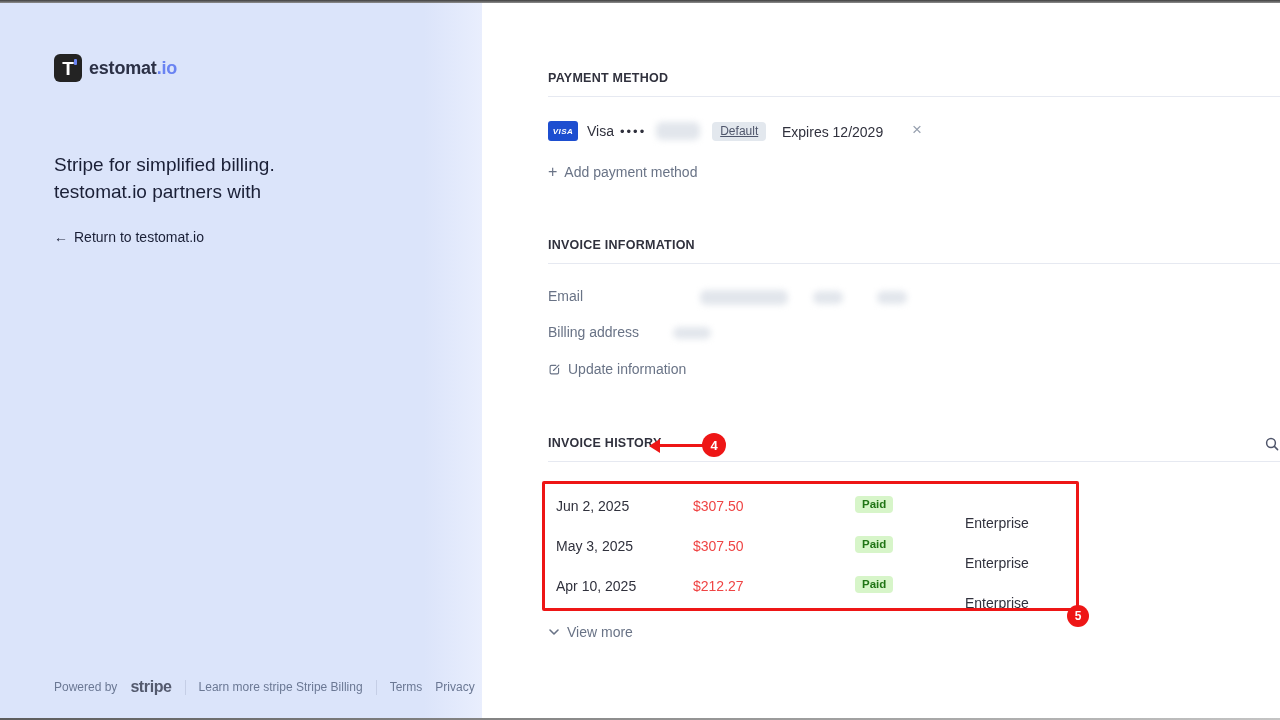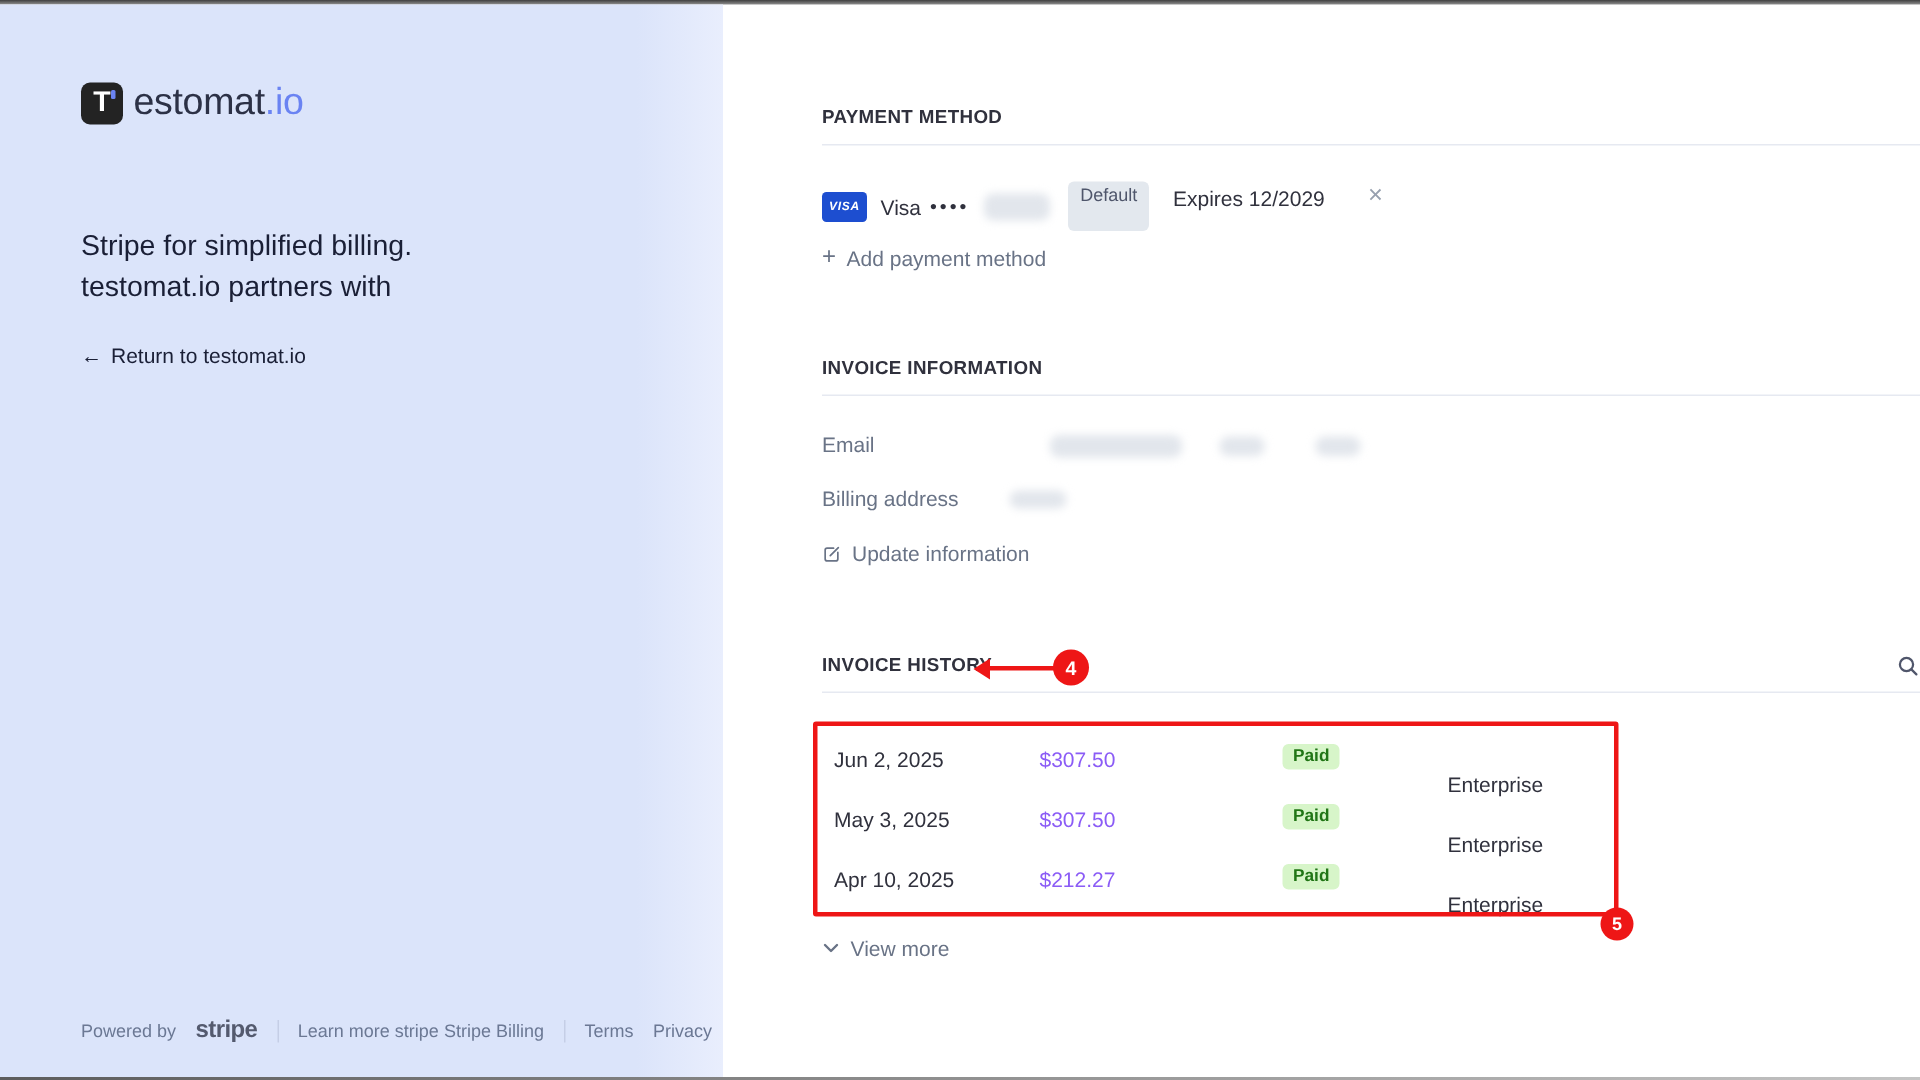--- a/index.html
+++ b/index.html
@@ -15,21 +15,21 @@
 
   .sidebar { left:0; top:3px; width:482px; height:715px;
     background:linear-gradient(to right,#dbe4fa 0%,#dbe4fa 88%,#e9eefd 100%); }
 
   .logo { left:54px; top:51px; display:flex; align-items:center; gap:7px; }
   .logo-box { width:28px; height:28px; background:#232323; border-radius:6px;
     display:flex; align-items:center; justify-content:center; position:relative; }
   .logo-box span { color:#ffffff; font-size:19px; font-weight:bold; line-height:1; }
   .logo-tick { position:absolute; right:5px; top:5px; width:3px; height:6px;
     background:#6a83f2; border-radius:1px; }
-  .logo-text { font-size:25px; font-weight:normal; color:#2c3146; letter-spacing:-0.2px; }
+  .logo-text { font-size:18px; font-weight:bold; color:#2c3146; letter-spacing:-0.2px; }
   .logo-text .accent { color:#6a83f2; }
 
   .headline { left:54px; top:148px; width:320px; font-size:19px; line-height:27px;
     font-weight:500; color:#1a1f36; }
 
   .return-link { left:54px; top:226px; display:flex; align-items:center; gap:6px;
     font-size:14px; font-weight:500; color:#1a1f36; cursor:pointer; }
 
   .side-footer { left:54px; top:675px; display:flex; align-items:center; gap:13px;
     font-size:12px; color:#6b7894; }
@@ -44,37 +44,37 @@
   .card-row { left:548px; top:121px; display:flex; align-items:center; }
   .visa-badge { width:30px; height:20px; background:#1d4ed0; border-radius:3px;
     display:flex; align-items:center; justify-content:center; }
   .visa-badge span { color:#fff; font-size:8px; font-weight:bold; font-style:italic;
     letter-spacing:0.5px; }
   .card-brand { margin-left:9px; font-size:14px; color:#30313d; }
   .card-dots { margin-left:6px; font-size:13px; color:#30313d; letter-spacing:2px; }
   .blur-chip { background:#e2e6ec; border-radius:6px; filter:blur(3px); }
   .card-last4-blur { margin-left:10px; width:44px; height:18px; }
   .badge-gray { margin-left:12px; background:#e3e8ee; color:#4f566b; font-size:12px;
-    padding:2px 8px 17px; border-radius:4px; }
+    padding:2px 8px 3px; border-radius:4px;text-decoration:underline; }
   .expires { left:782px; top:124px; font-size:14px; color:#30313d; }
   .close-x { left:912px; top:120px; font-size:17px; color:#97a0af; cursor:pointer; }
 
   .link-row { display:flex; align-items:center; gap:7px; font-size:14px;
     color:#697386; cursor:pointer; }
   .plus-glyph { font-size:16px; line-height:1; color:#697386; }
 
   .field-label { font-size:14px; color:#697386; }
 
   .ih-search { left:1264px; top:436px; cursor:pointer; }
 
   .red-box { left:542px; top:481px; width:537px; height:130px;
     border:3px solid #ee1616; border-radius:2px; }
   .inv-row { left:542px; width:487px; height:18px; cursor:pointer; }
   .inv-date { position:absolute; left:14px; top:0; font-size:14px; color:#30313d; }
-  .inv-amount { position:absolute; left:151px; top:0; font-size:14px; color:#8b5cf6; }
+  .inv-amount { position:absolute; left:151px; top:0; font-size:14px; color:#ef4444; }
   .inv-badge { position:absolute; left:313px; top:-2px; background:#d7f5c9;
     color:#217516; font-size:11.5px; font-weight:bold; padding:2px 7px 3px;
     border-radius:4px; }
   .inv-plan { position:absolute; left:423px; top:0; font-size:14px; color:#30313d;margin-top:17px; }
 
   .annot-circle { background:#ee1616; border-radius:50%; color:#ffffff;
     font-weight:bold; display:flex; align-items:center; justify-content:center; }
   .circle4 { left:702px; top:433px; width:24px; height:24px; font-size:13px; }
   .circle5 { left:1067px; top:605px; width:22px; height:22px; font-size:12px; }
   .arrow-line { left:659px; top:444px; width:46px; height:3px; background:#ee1616; }

